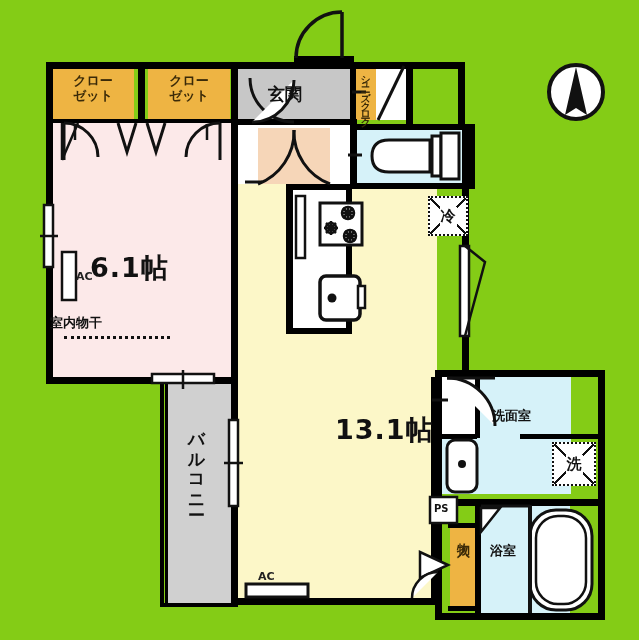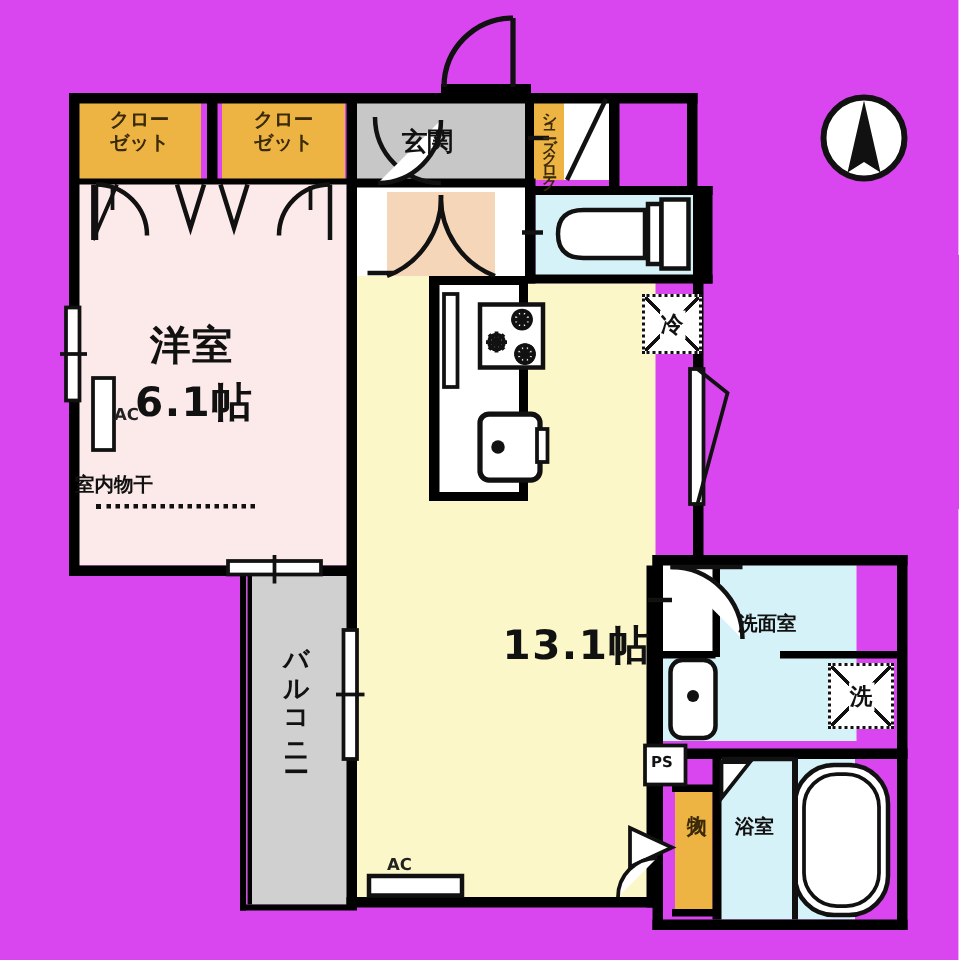--- a/index.html
+++ b/index.html
@@ -1,17 +1,17 @@
 <!DOCTYPE html>
 <html><head>
 <meta charset="utf-8">
 <style>
   html,body{margin:0;padding:0;background:#ffffff;}
   body{font-family:"DejaVu Sans","Liberation Sans",sans-serif;}
-  #plan{position:relative;width:639px;height:640px;background:#d946ef;overflow:hidden;}
+  #plan{position:relative;width:639px;height:640px;background:#84cc16;overflow:hidden;}
 
   
   .fill{position:absolute;}
   .f-pink{background:#fce9e9;}
   .f-ltyellow{background:#fcf7c8;}
   .f-grey{background:#c7c7c7;}
   .f-cyan{background:#d6f2f9;}
   .f-orange{background:#eeb443;}
   .f-white{background:#ffffff;}
   .f-peach{background:#f6d6b8;}
@@ -224,21 +224,20 @@
   </div>
   <div class="lab closet-lab" style="left:158px; top:74px; width:62px;">
     <div>クロー</div>
     <div>ゼット</div>
   </div>
 
   <div class="lab lab-mid" style="left:268px; top:83px;">玄関</div>
 
   <div class="lab lab-xs vert" style="left:358px; top:68px; height:52px; color:#3a2a08; letter-spacing:-2px;">シューズクローク</div>
 
-  <div class="lab lab-big" style="left:100px; top:212px;">洋室</div>
   <div class="lab lab-big" style="left:90px;  top:250px;">6.1帖</div>
   <div class="lab lab-ac" style="left:76px;  top:270px;">AC</div>
   <div class="lab lab-sm" style="left:50px;  top:314px;">室内物干</div>
   <div class="dashline" style="left:64px; top:336px; width:106px;"></div>
 
   <div class="lab lab-big" style="left:303px; top:412px;margin-left:32px;">13.1帖</div>
   <div class="lab lab-ac" style="left:258px; top:570px;">AC</div>
 
   <div class="lab lab-mid vert" style="left:186px; top:420px; height:150px; letter-spacing:2px;">バルコニー</div>
 

